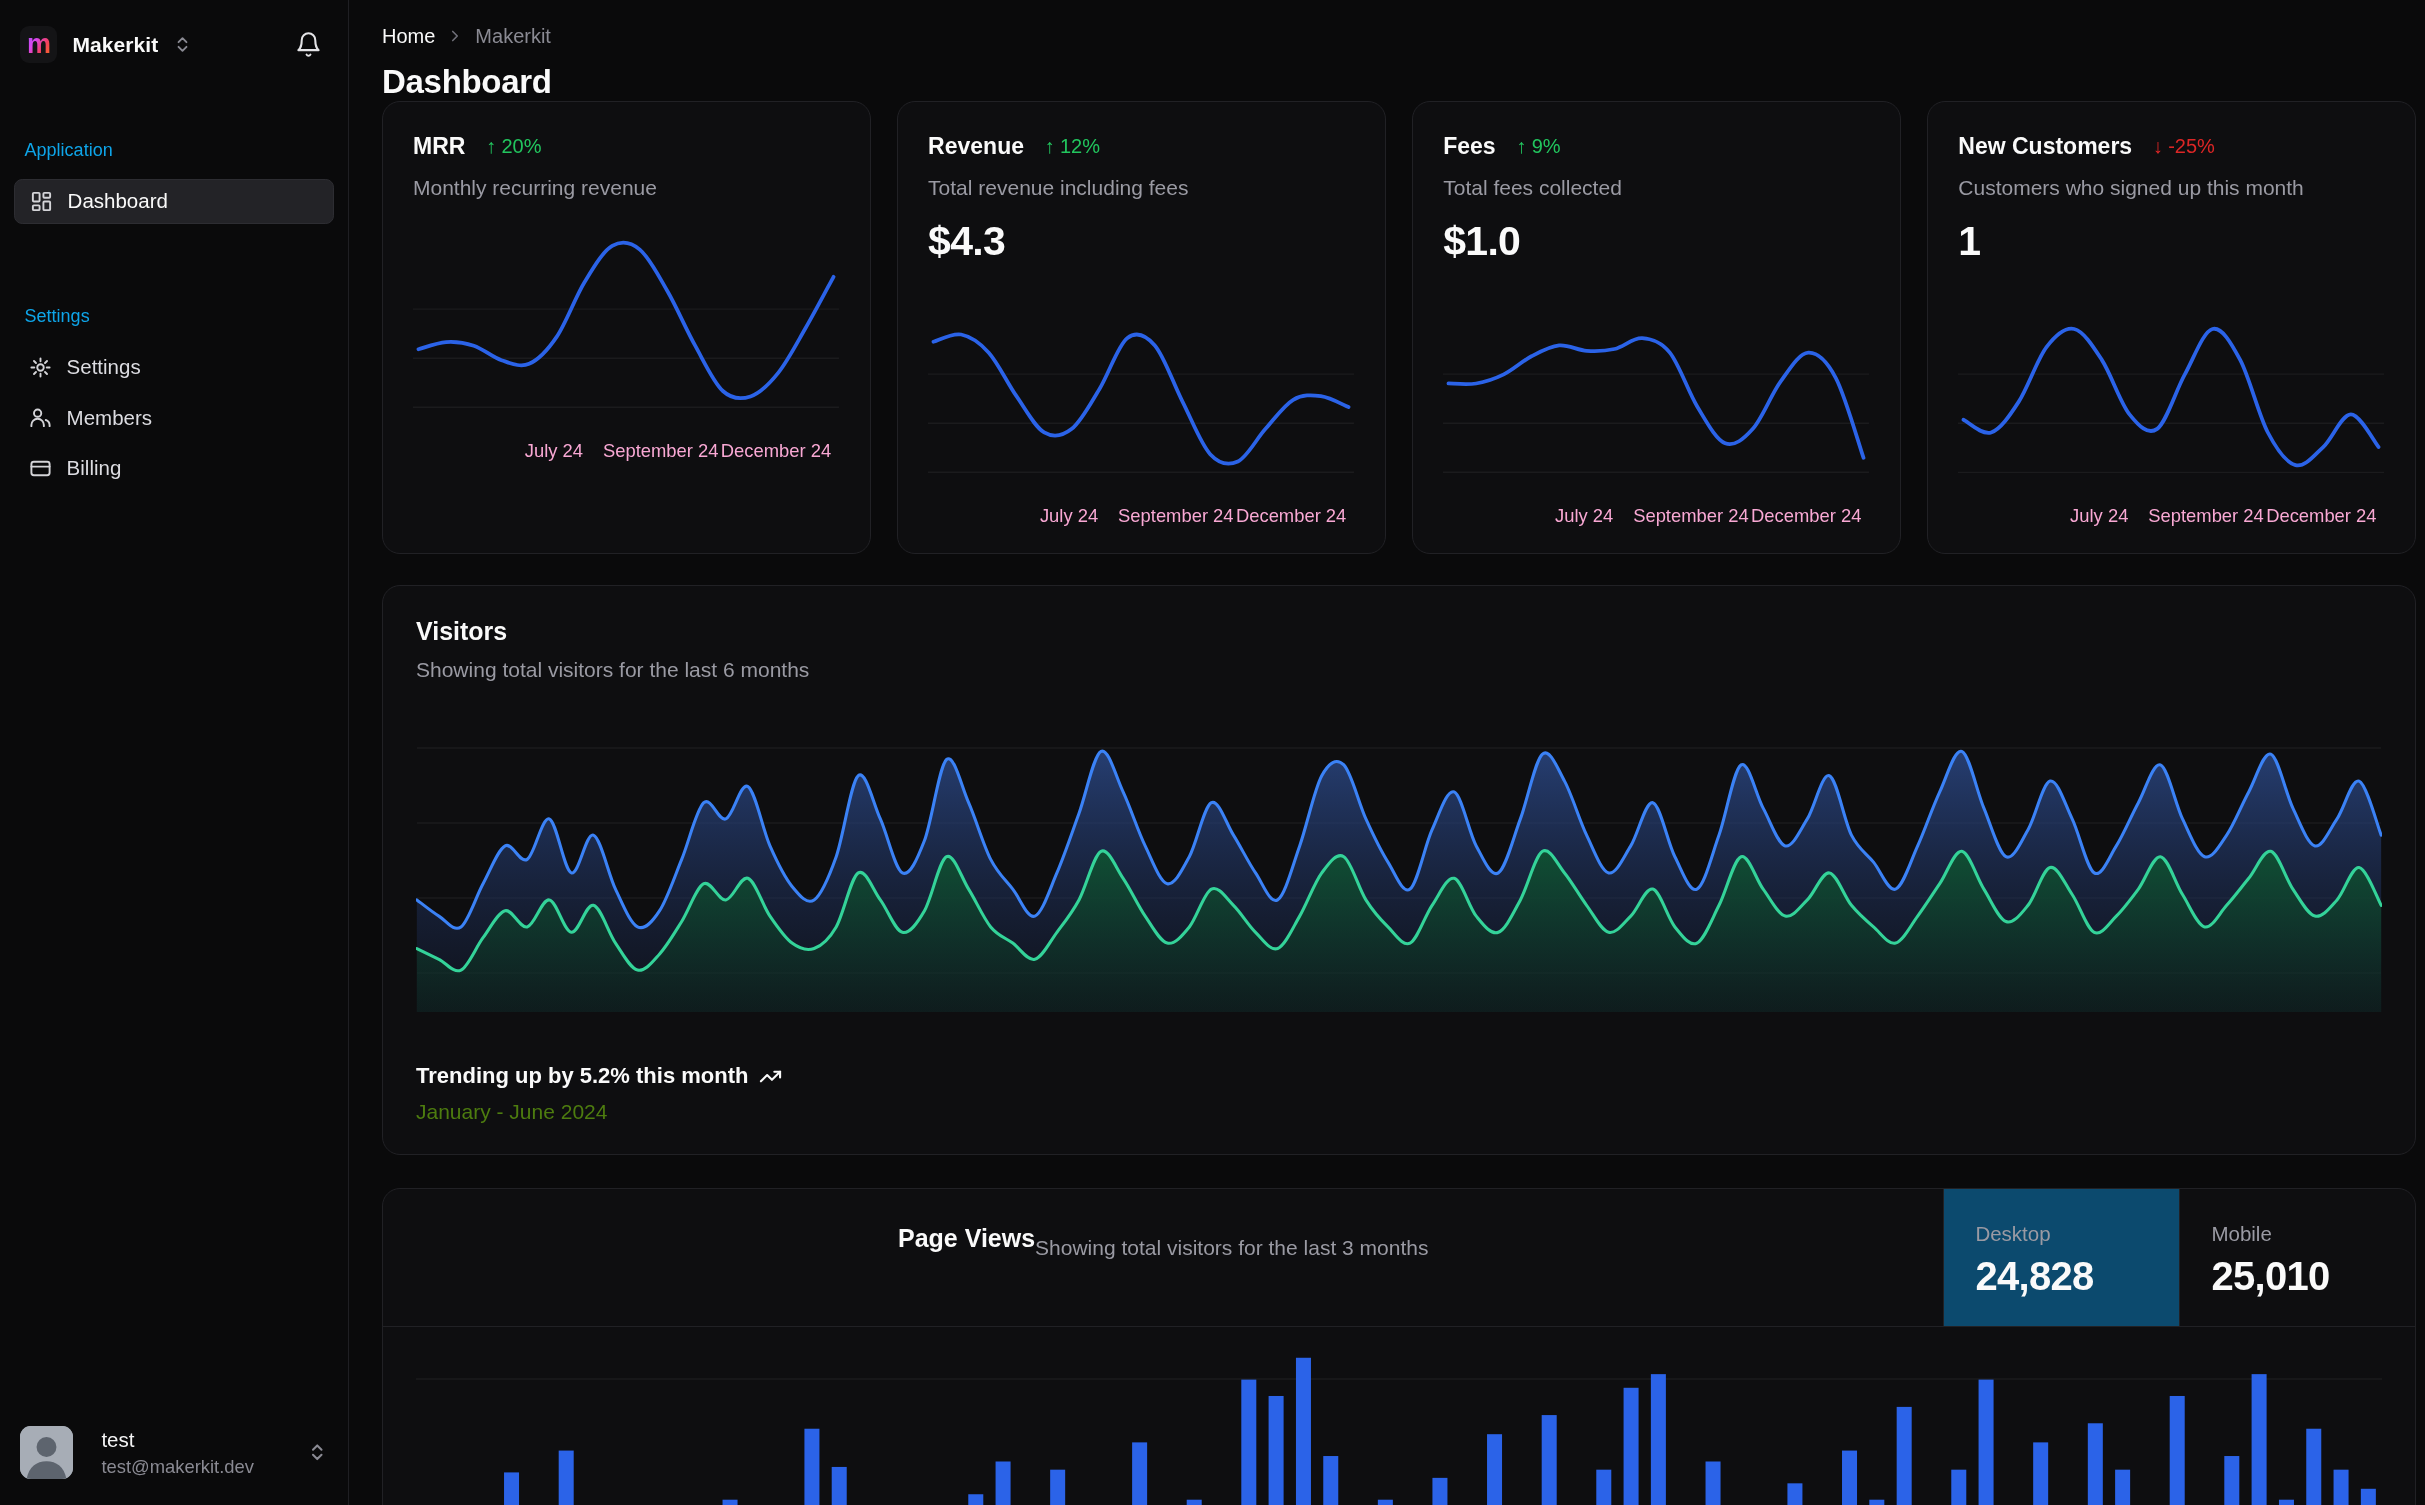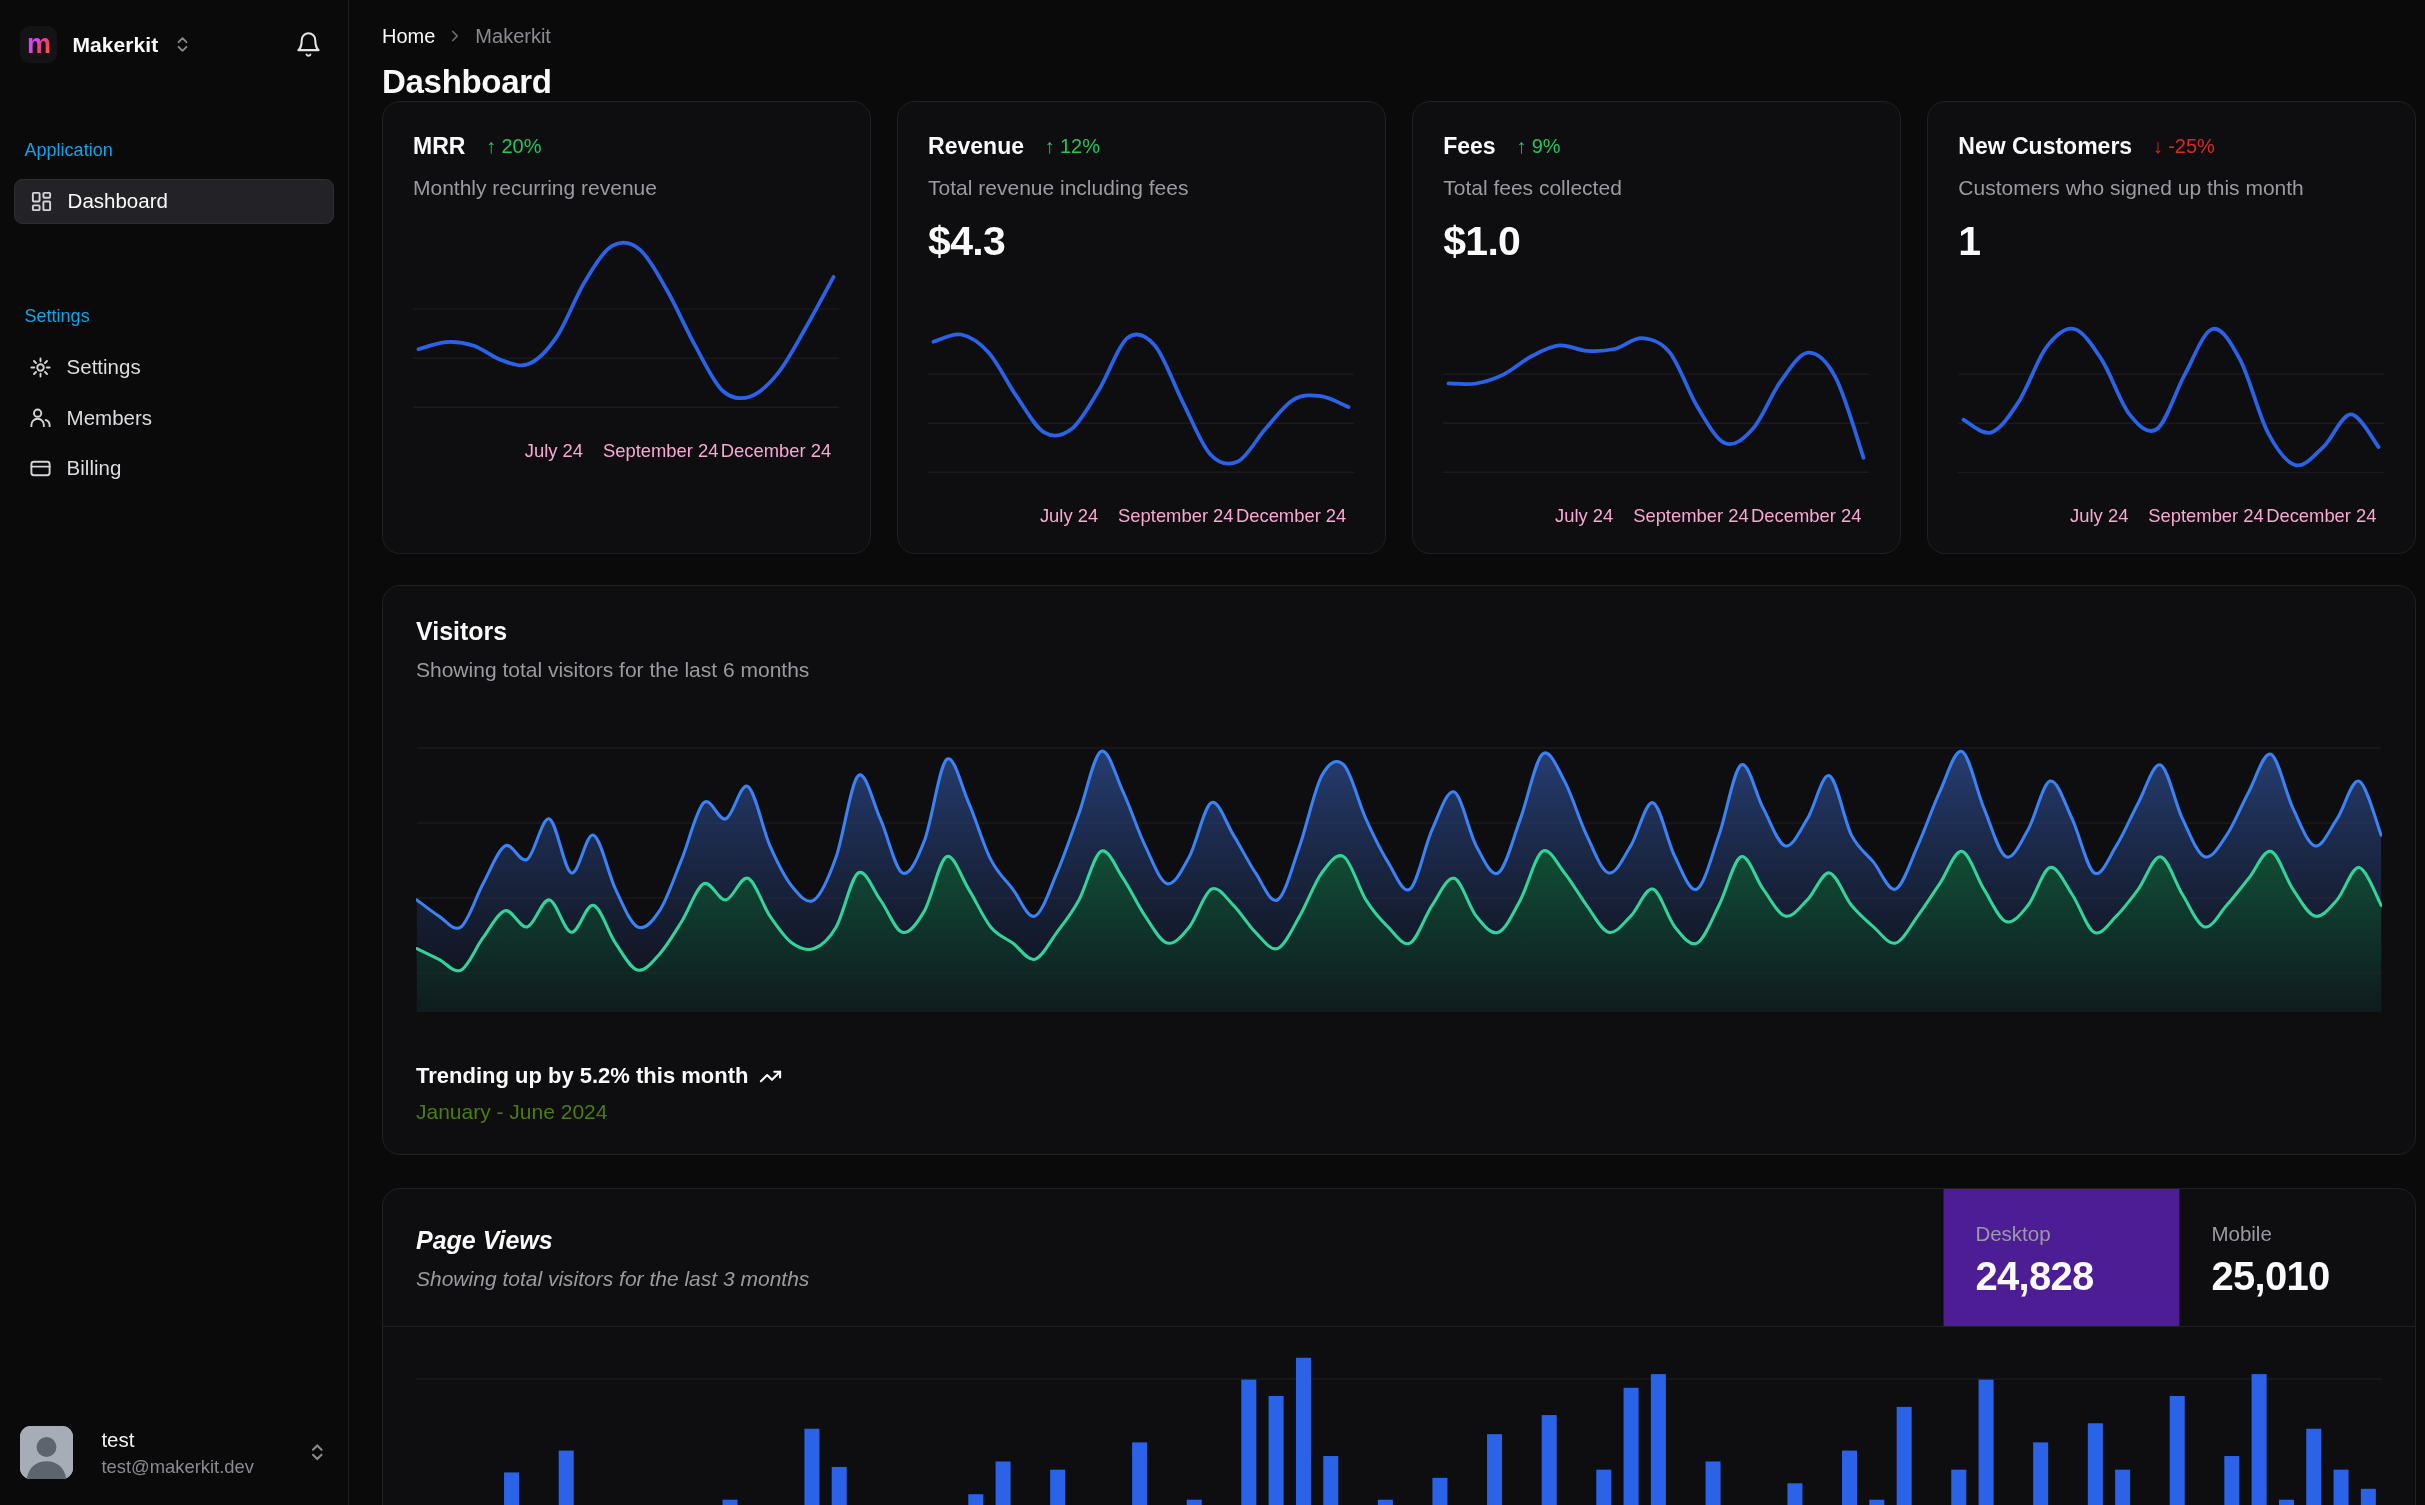--- a/index.html
+++ b/index.html
@@ -57,24 +57,24 @@
   .visitors-card { margin-top:31px; padding:31px 33px 30px; }
   .card-title { font-size:25px; font-weight:700; }
   .card-sub { font-size:21px; color:#9a9aa3; margin-top:12.3px; }
   .visitors-chart { height:300px; margin-top:30px; }
   .vis-footer-bold { display:flex; align-items:center; gap:11px; font-size:22px; font-weight:700; margin-top:51px; }
   .vis-footer-bold svg { width:23px; height:23px; stroke:#fafafa; }
   .vis-footer-sub { font-size:21px; color:#4d7c0f; margin-top:11px; }
   
   .pv-card { margin-top:33px; padding:0; height:437px; }
   .pv-header { display:flex; border-bottom:1.4px solid #212125; }
-  .pv-head-left { flex:1; padding:35px 33px; display:flex; flex-direction:column; justify-content:flex-end;font-style:italic; }
+  .pv-head-left { flex:1; padding:35px 33px; display:flex; flex-direction:row; justify-content:center; }
   .pv-tabs { display:flex; }
   .pv-tab { width:236px; padding:33px 0 27px 31px; border-left:1.4px solid #212125; cursor:pointer; }
-  .pv-tab.active { background:#4c1d95; }
+  .pv-tab.active { background:#0c4a6e; }
   .pv-tab:last-child { border-top-right-radius:16.4px; }
   .pv-tab-label { font-size:20.5px; color:#9a9aa3; }
   .pv-tab-value { font-size:40px; font-weight:700; margin-top:8.2px; letter-spacing:-0.7px; }
   .bars-chart { height:287px; margin:5.5px 33px 0; }
   svg { display:block; }
 </style>
 </head>
 <body>
 
 <aside class="sidebar">

